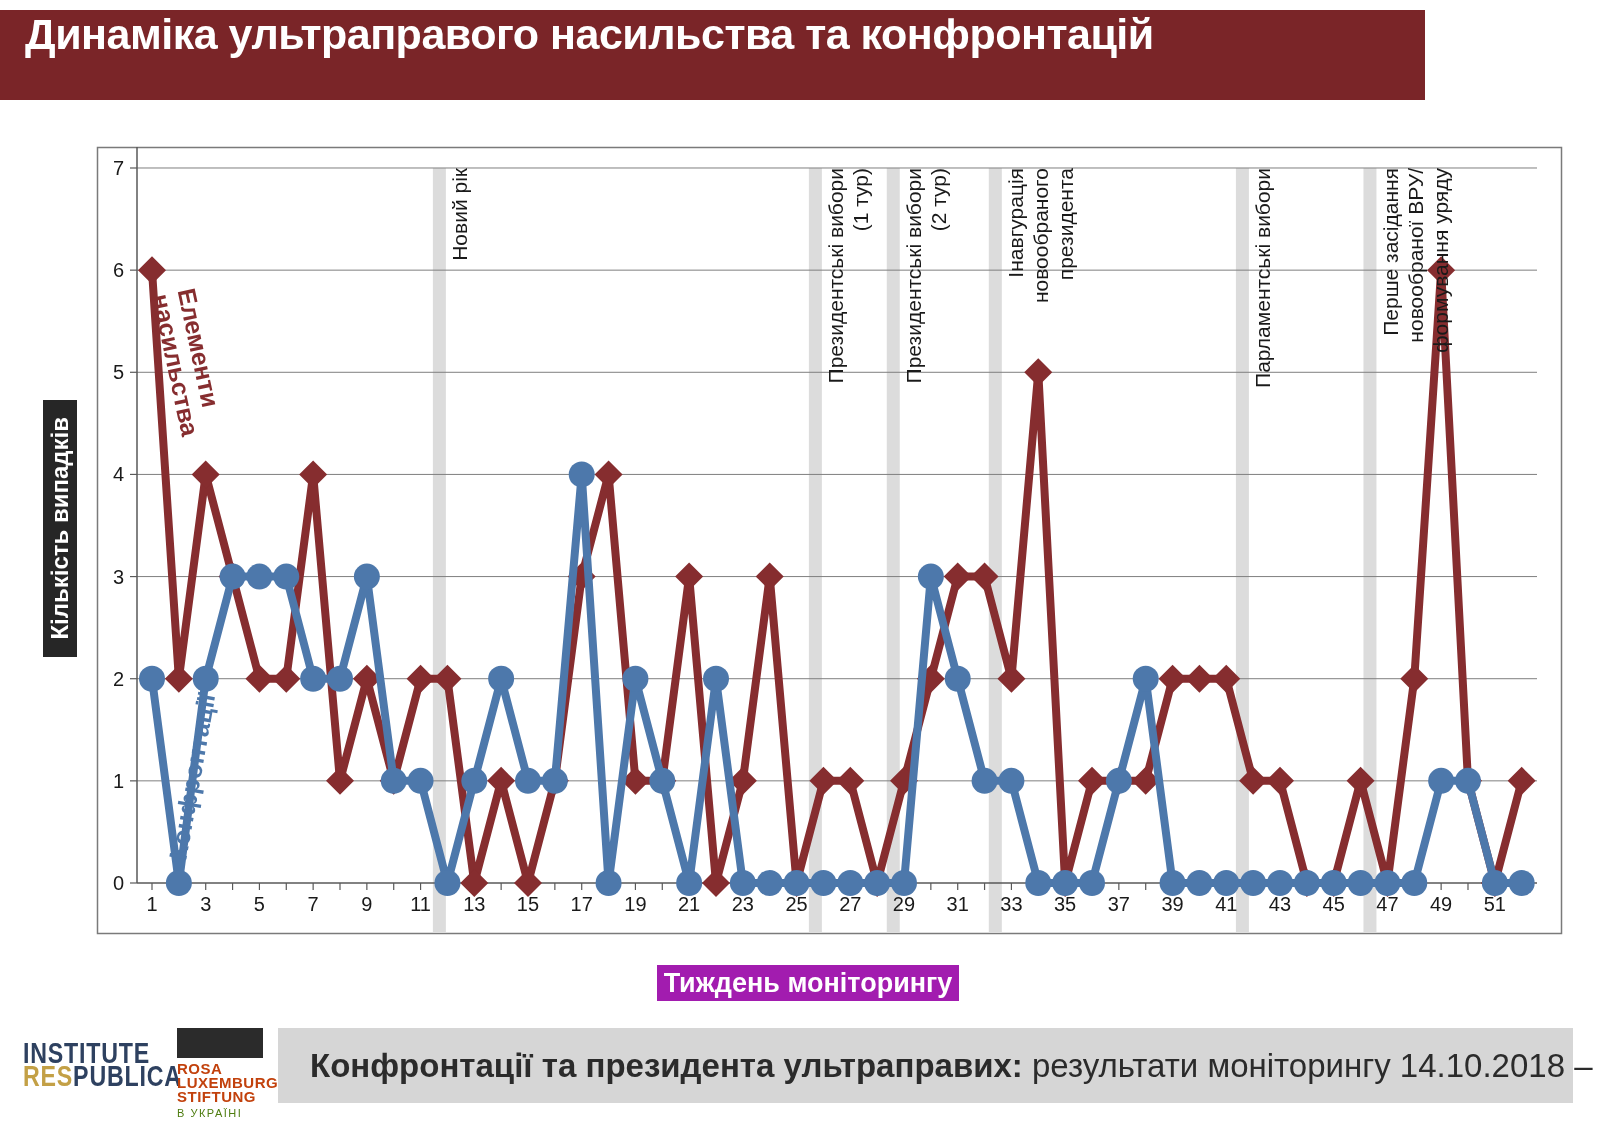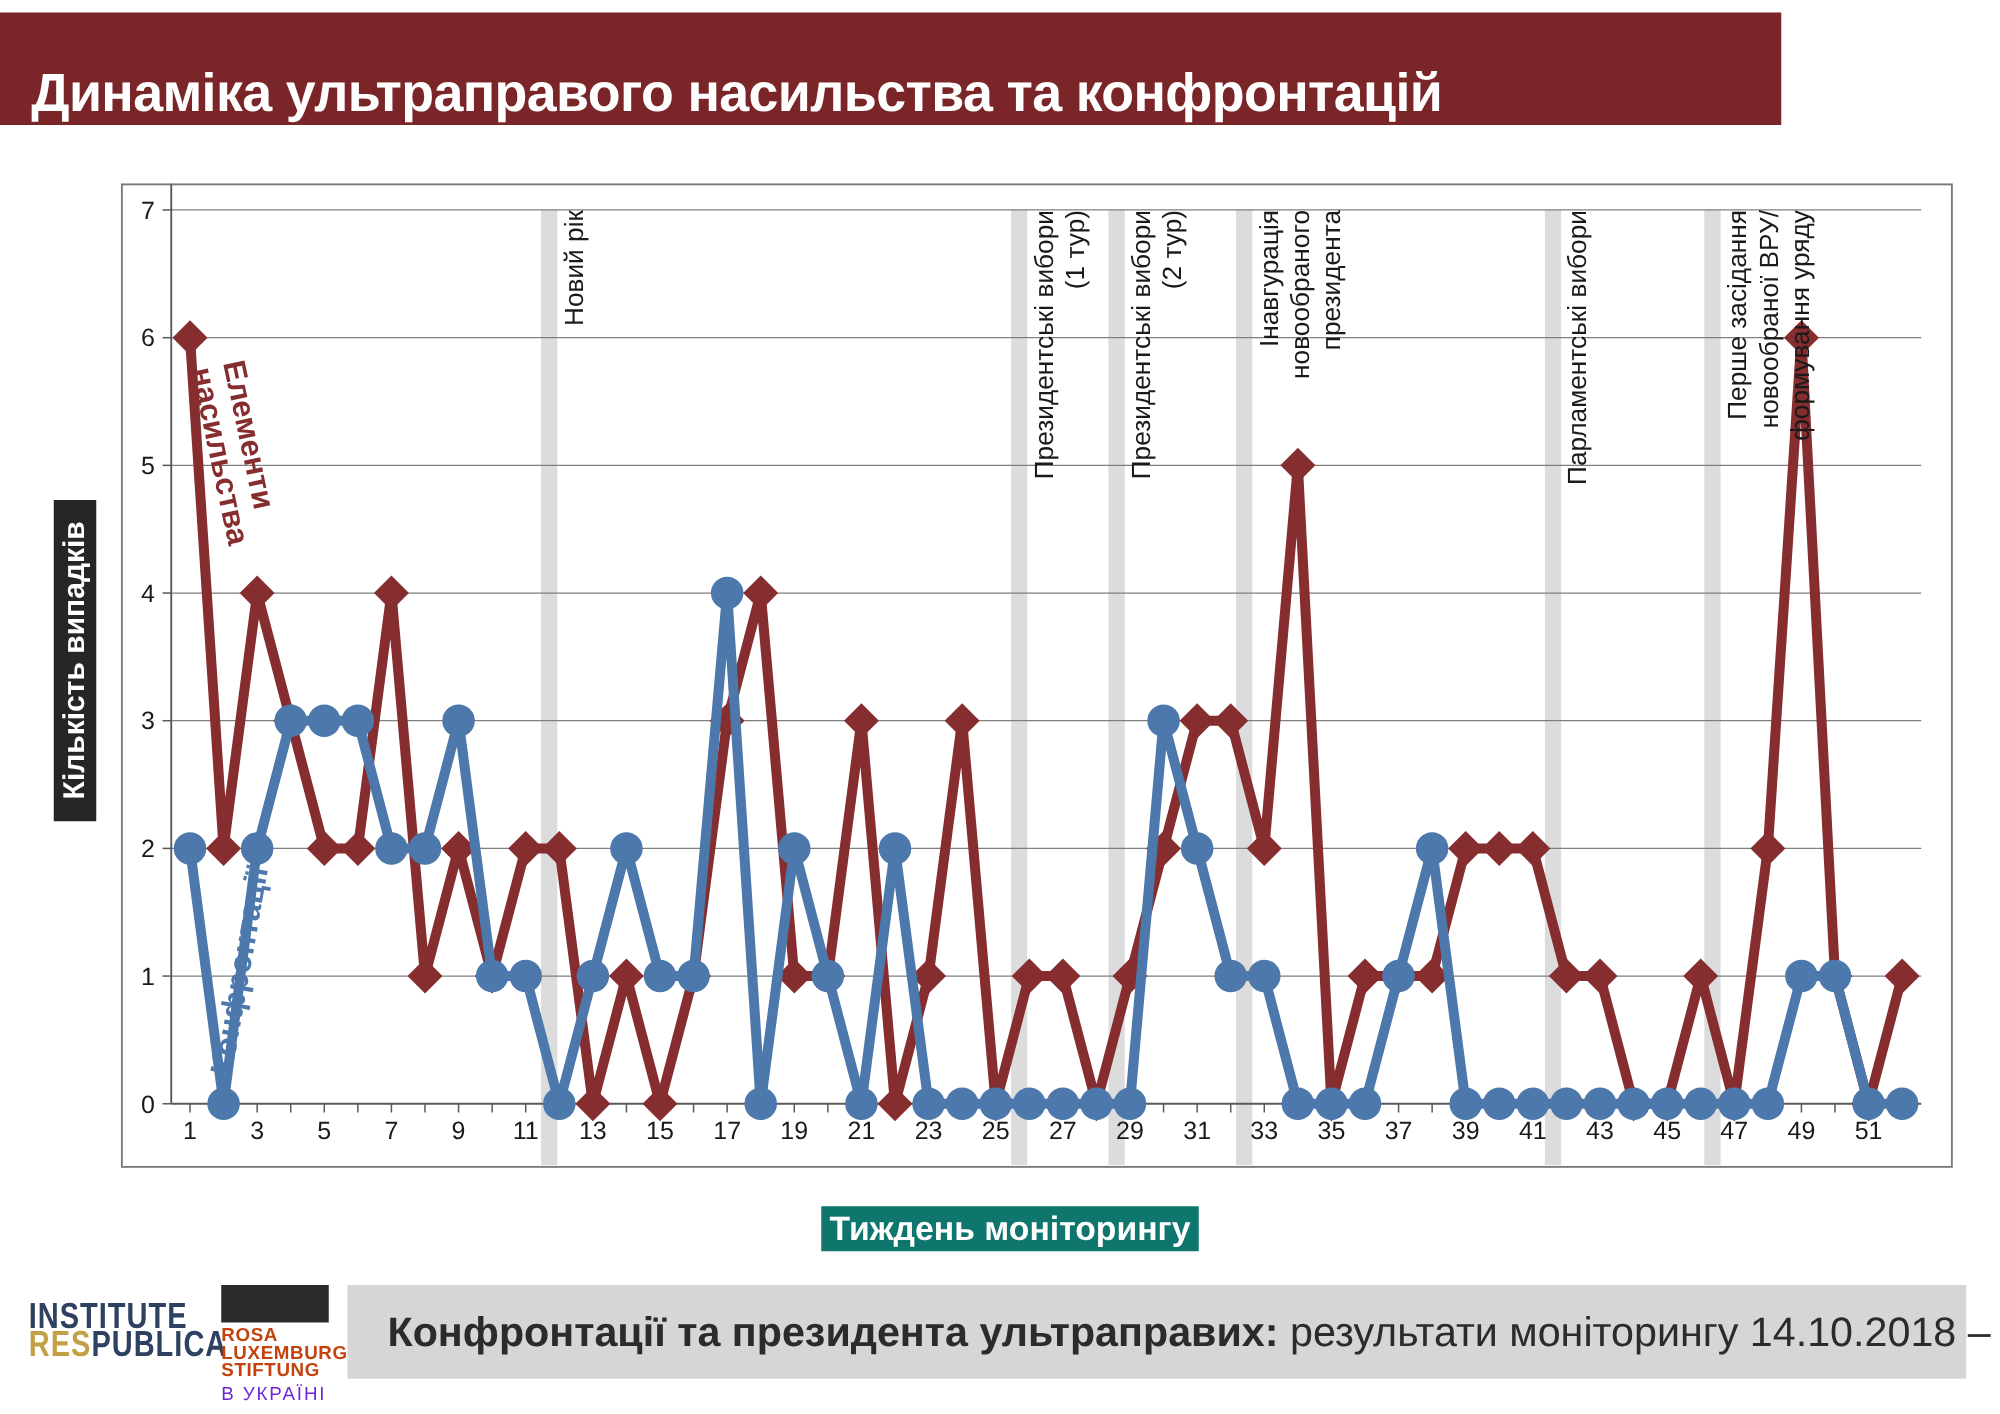--- a/index.html
+++ b/index.html
@@ -1,46 +1,46 @@
 <!DOCTYPE html>
 <html><head>
 <meta charset="utf-8">
 <style>
   html,body{margin:0;padding:0;background:#fff;}
   #page{position:relative;width:1600px;height:1131px;background:#ffffff;overflow:hidden;
         font-family:"Liberation Sans",sans-serif;}
   #chart-svg{position:absolute;left:0;top:0;}
 
   .title-bar{position:absolute;left:0;top:10px;width:1425px;height:90px;background:#7A2528;
-             display:flex;align-items:flex-end;}
+             display:flex;align-items:flex-start;}
   .title-bar .t{color:#ffffff;font-size:43px;font-weight:bold;letter-spacing:-0.5px;padding-left:25px;white-space:nowrap;}
 
   .yaxis-box{position:absolute;left:43px;top:400px;width:34px;height:257px;background:#262626;
              display:flex;align-items:center;justify-content:center;}
   .yaxis-box span{writing-mode:vertical-rl;transform:rotate(180deg);color:#fff;font-size:24px;font-weight:bold;white-space:nowrap;}
 
-  .xaxis-box{position:absolute;left:657px;top:965px;width:302px;height:36px;background:#0f766e;
+  .xaxis-box{position:absolute;left:657px;top:965px;width:302px;height:36px;background:#a21caf;
              display:flex;align-items:center;justify-content:center;}
   .xaxis-box span{color:#fff;font-size:27px;font-weight:bold;white-space:nowrap;}
 
   .event-label{position:absolute;transform-origin:0 0;transform:rotate(-90deg) translateX(-100%);
                white-space:pre-line;text-align:right;font-size:21px;line-height:25px;color:#1a1a1a;}
 
   .series-label{position:absolute;font-weight:bold;font-size:25px;line-height:26px;}
   .series-label.red{left:199px;top:286px;width:118px;transform:rotate(78deg);transform-origin:0 0;}
   .series-label.blue{left:190px;top:836px;transform:rotate(-80deg);transform-origin:0 100%;white-space:nowrap;}
 
   .logo-ir{position:absolute;left:23px;top:1042px;font-weight:bold;font-size:29px;line-height:23px;
            letter-spacing:1px;color:#2E4160;transform:scaleX(0.8);transform-origin:0 0;white-space:nowrap;}
   .logo-ir .accent{color:#C3A046;}
 
   .logo-rls{position:absolute;left:177px;top:1028px;width:120px;}
   .logo-rls .blk{width:86px;height:30px;background:#2b2b2b;margin-bottom:4px;}
   .logo-rls .ln{font-weight:bold;font-size:15px;line-height:14px;letter-spacing:0.5px;color:#c2410c;white-space:pre-line;}
-  .logo-rls .sub{font-size:15px;letter-spacing:1.5px;color:#6d28d9;margin-top:3px;}
+  .logo-rls .sub{font-size:11px;letter-spacing:1.5px;color:#4d7c0f;margin-top:3px;}
 
   .footer-bar{position:absolute;left:278px;top:1028px;width:1295px;height:75px;background:#D6D6D6;
               display:flex;align-items:center;}
   .footer-bar .txt{padding-left:32px;font-size:33px;color:#2b2b2b;white-space:nowrap;}
   .footer-bar .b{font-weight:bold;}
 </style>
 </head>
 <body>
 
 <div id="page">

